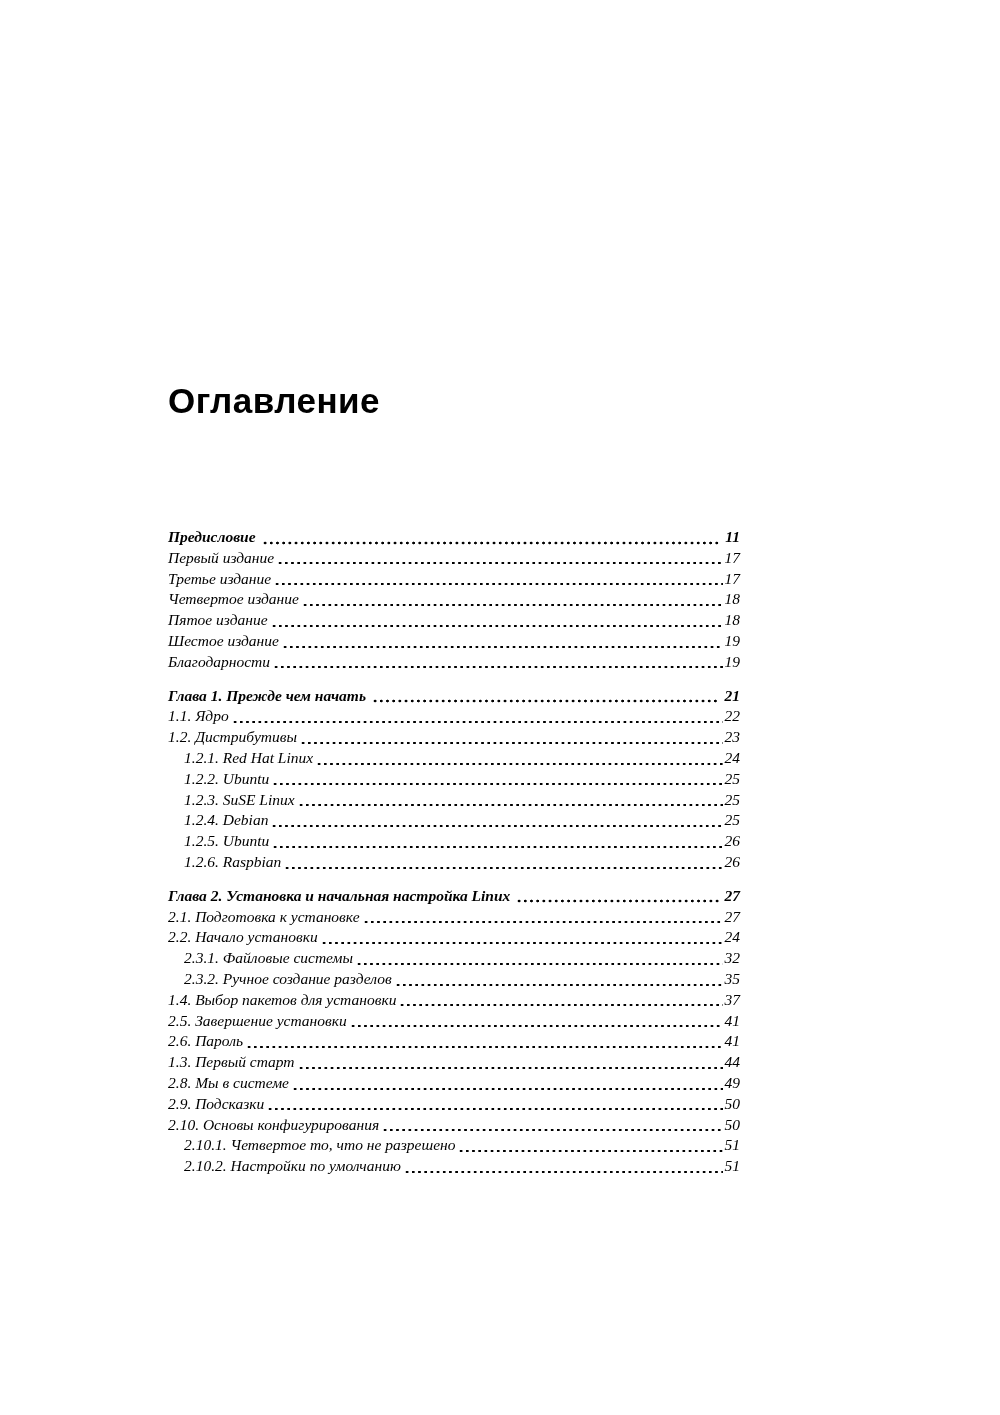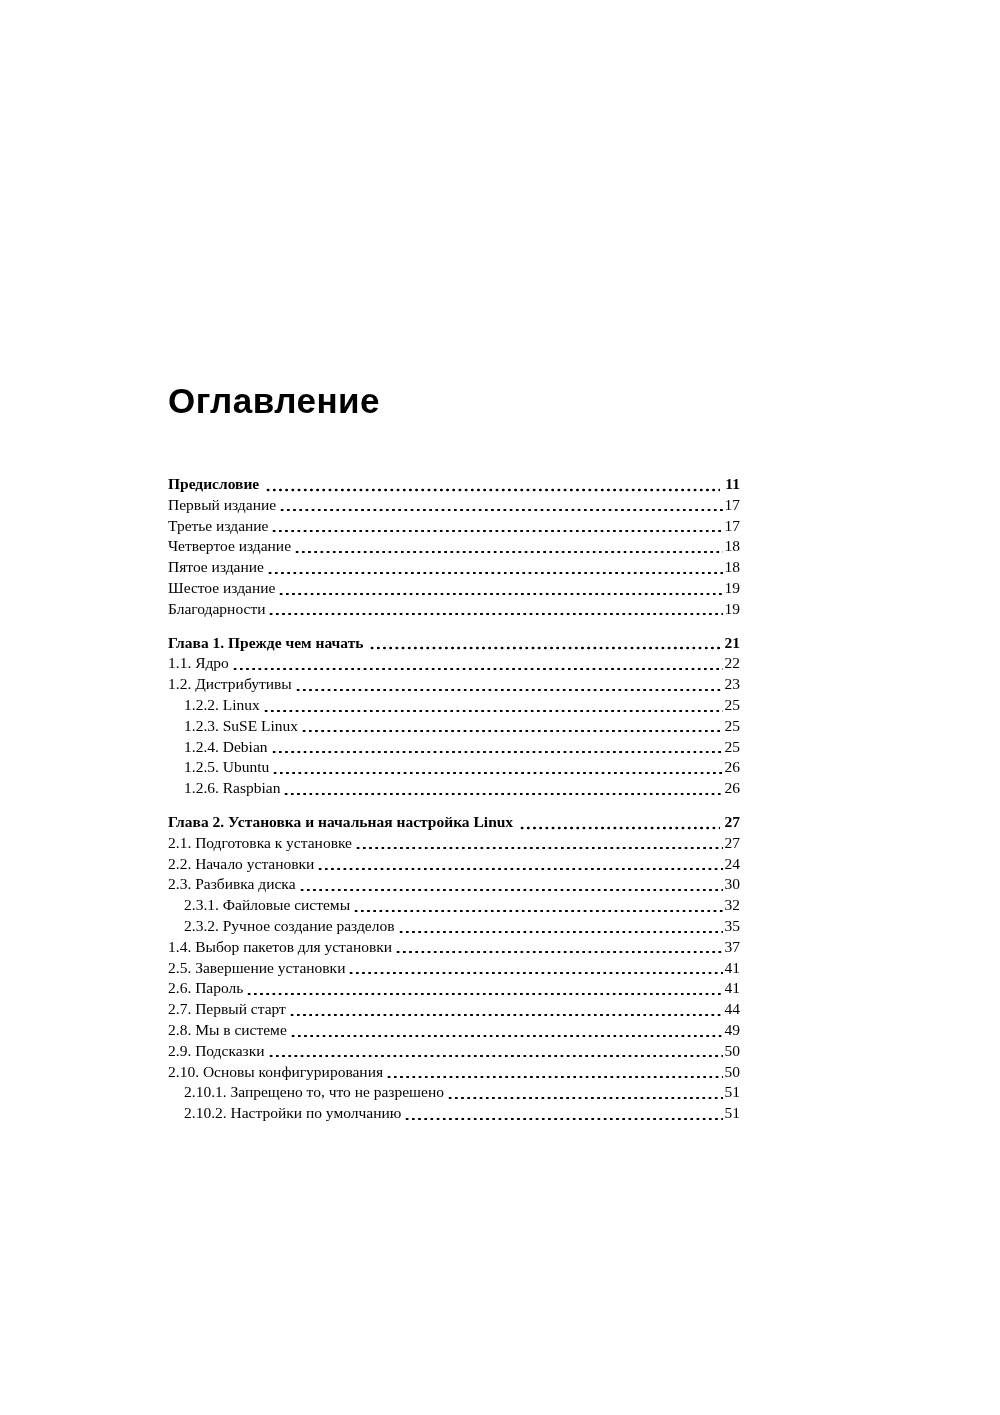--- a/index.html
+++ b/index.html
@@ -22,21 +22,22 @@
   .page-title {
     margin: 0;
     font-family: "Liberation Sans", sans-serif;
     font-weight: 700;
     font-size: 35px;
     line-height: 1;
     letter-spacing: 0.5px;
     color: #000;
   }
   .toc-list {
-    margin-top: 56px;
+    margin-top: 109px;
+    font-style: italic;
   }
   .toc-row {
     display: flex;
     align-items: stretch;
     font-family: "Liberation Serif", serif;
     font-size: 15.5px;
     line-height: 20.8px;
     height: 20.8px;
     white-space: nowrap;
   }
@@ -124,21 +125,26 @@
         <span class="toc-label">1.1. Ядро</span>
         <span class="leader"></span>
         <span class="toc-page">22</span>
       </div>
       <div class="toc-row">
         <span class="toc-label">1.2. Дистрибутивы</span>
         <span class="leader"></span>
         <span class="toc-page">23</span>
       </div>
       <div class="toc-row indent">
-        <span class="toc-label">1.2.2. Linux</span>
+        <span class="toc-label">1.2.1. Red Hat Linux</span>
+        <span class="leader"></span>
+        <span class="toc-page">24</span>
+      </div>
+      <div class="toc-row indent">
+        <span class="toc-label">1.2.2. Ubuntu</span>
         <span class="leader"></span>
         <span class="toc-page">25</span>
       </div>
       <div class="toc-row indent">
         <span class="toc-label">1.2.3. SuSE Linux</span>
         <span class="leader"></span>
         <span class="toc-page">25</span>
       </div>
       <div class="toc-row indent">
         <span class="toc-label">1.2.4. Debian</span>
@@ -163,25 +169,20 @@
       <div class="toc-row">
         <span class="toc-label">2.1. Подготовка к установке</span>
         <span class="leader"></span>
         <span class="toc-page">27</span>
       </div>
       <div class="toc-row">
         <span class="toc-label">2.2. Начало установки</span>
         <span class="leader"></span>
         <span class="toc-page">24</span>
       </div>
-      <div class="toc-row">
-        <span class="toc-label">2.3. Разбивка диска</span>
-        <span class="leader"></span>
-        <span class="toc-page">30</span>
-      </div>
       <div class="toc-row indent">
         <span class="toc-label">2.3.1. Файловые системы</span>
         <span class="leader"></span>
         <span class="toc-page">32</span>
       </div>
       <div class="toc-row indent">
         <span class="toc-label">2.3.2. Ручное создание разделов</span>
         <span class="leader"></span>
         <span class="toc-page">35</span>
       </div>
@@ -194,41 +195,41 @@
         <span class="toc-label">2.5. Завершение установки</span>
         <span class="leader"></span>
         <span class="toc-page">41</span>
       </div>
       <div class="toc-row">
         <span class="toc-label">2.6. Пароль</span>
         <span class="leader"></span>
         <span class="toc-page">41</span>
       </div>
       <div class="toc-row">
-        <span class="toc-label">2.7. Первый старт</span>
+        <span class="toc-label">1.3. Первый старт</span>
         <span class="leader"></span>
         <span class="toc-page">44</span>
       </div>
       <div class="toc-row">
         <span class="toc-label">2.8. Мы в системе</span>
         <span class="leader"></span>
         <span class="toc-page">49</span>
       </div>
       <div class="toc-row">
         <span class="toc-label">2.9. Подсказки</span>
         <span class="leader"></span>
         <span class="toc-page">50</span>
       </div>
       <div class="toc-row">
         <span class="toc-label">2.10. Основы конфигурирования</span>
         <span class="leader"></span>
         <span class="toc-page">50</span>
       </div>
       <div class="toc-row indent">
-        <span class="toc-label">2.10.1. Запрещено то, что не разрешено</span>
+        <span class="toc-label">2.10.1. Четвертое то, что не разрешено</span>
         <span class="leader"></span>
         <span class="toc-page">51</span>
       </div>
       <div class="toc-row indent">
         <span class="toc-label">2.10.2. Настройки по умолчанию</span>
         <span class="leader"></span>
         <span class="toc-page">51</span>
       </div>
     </div>
 </main>

